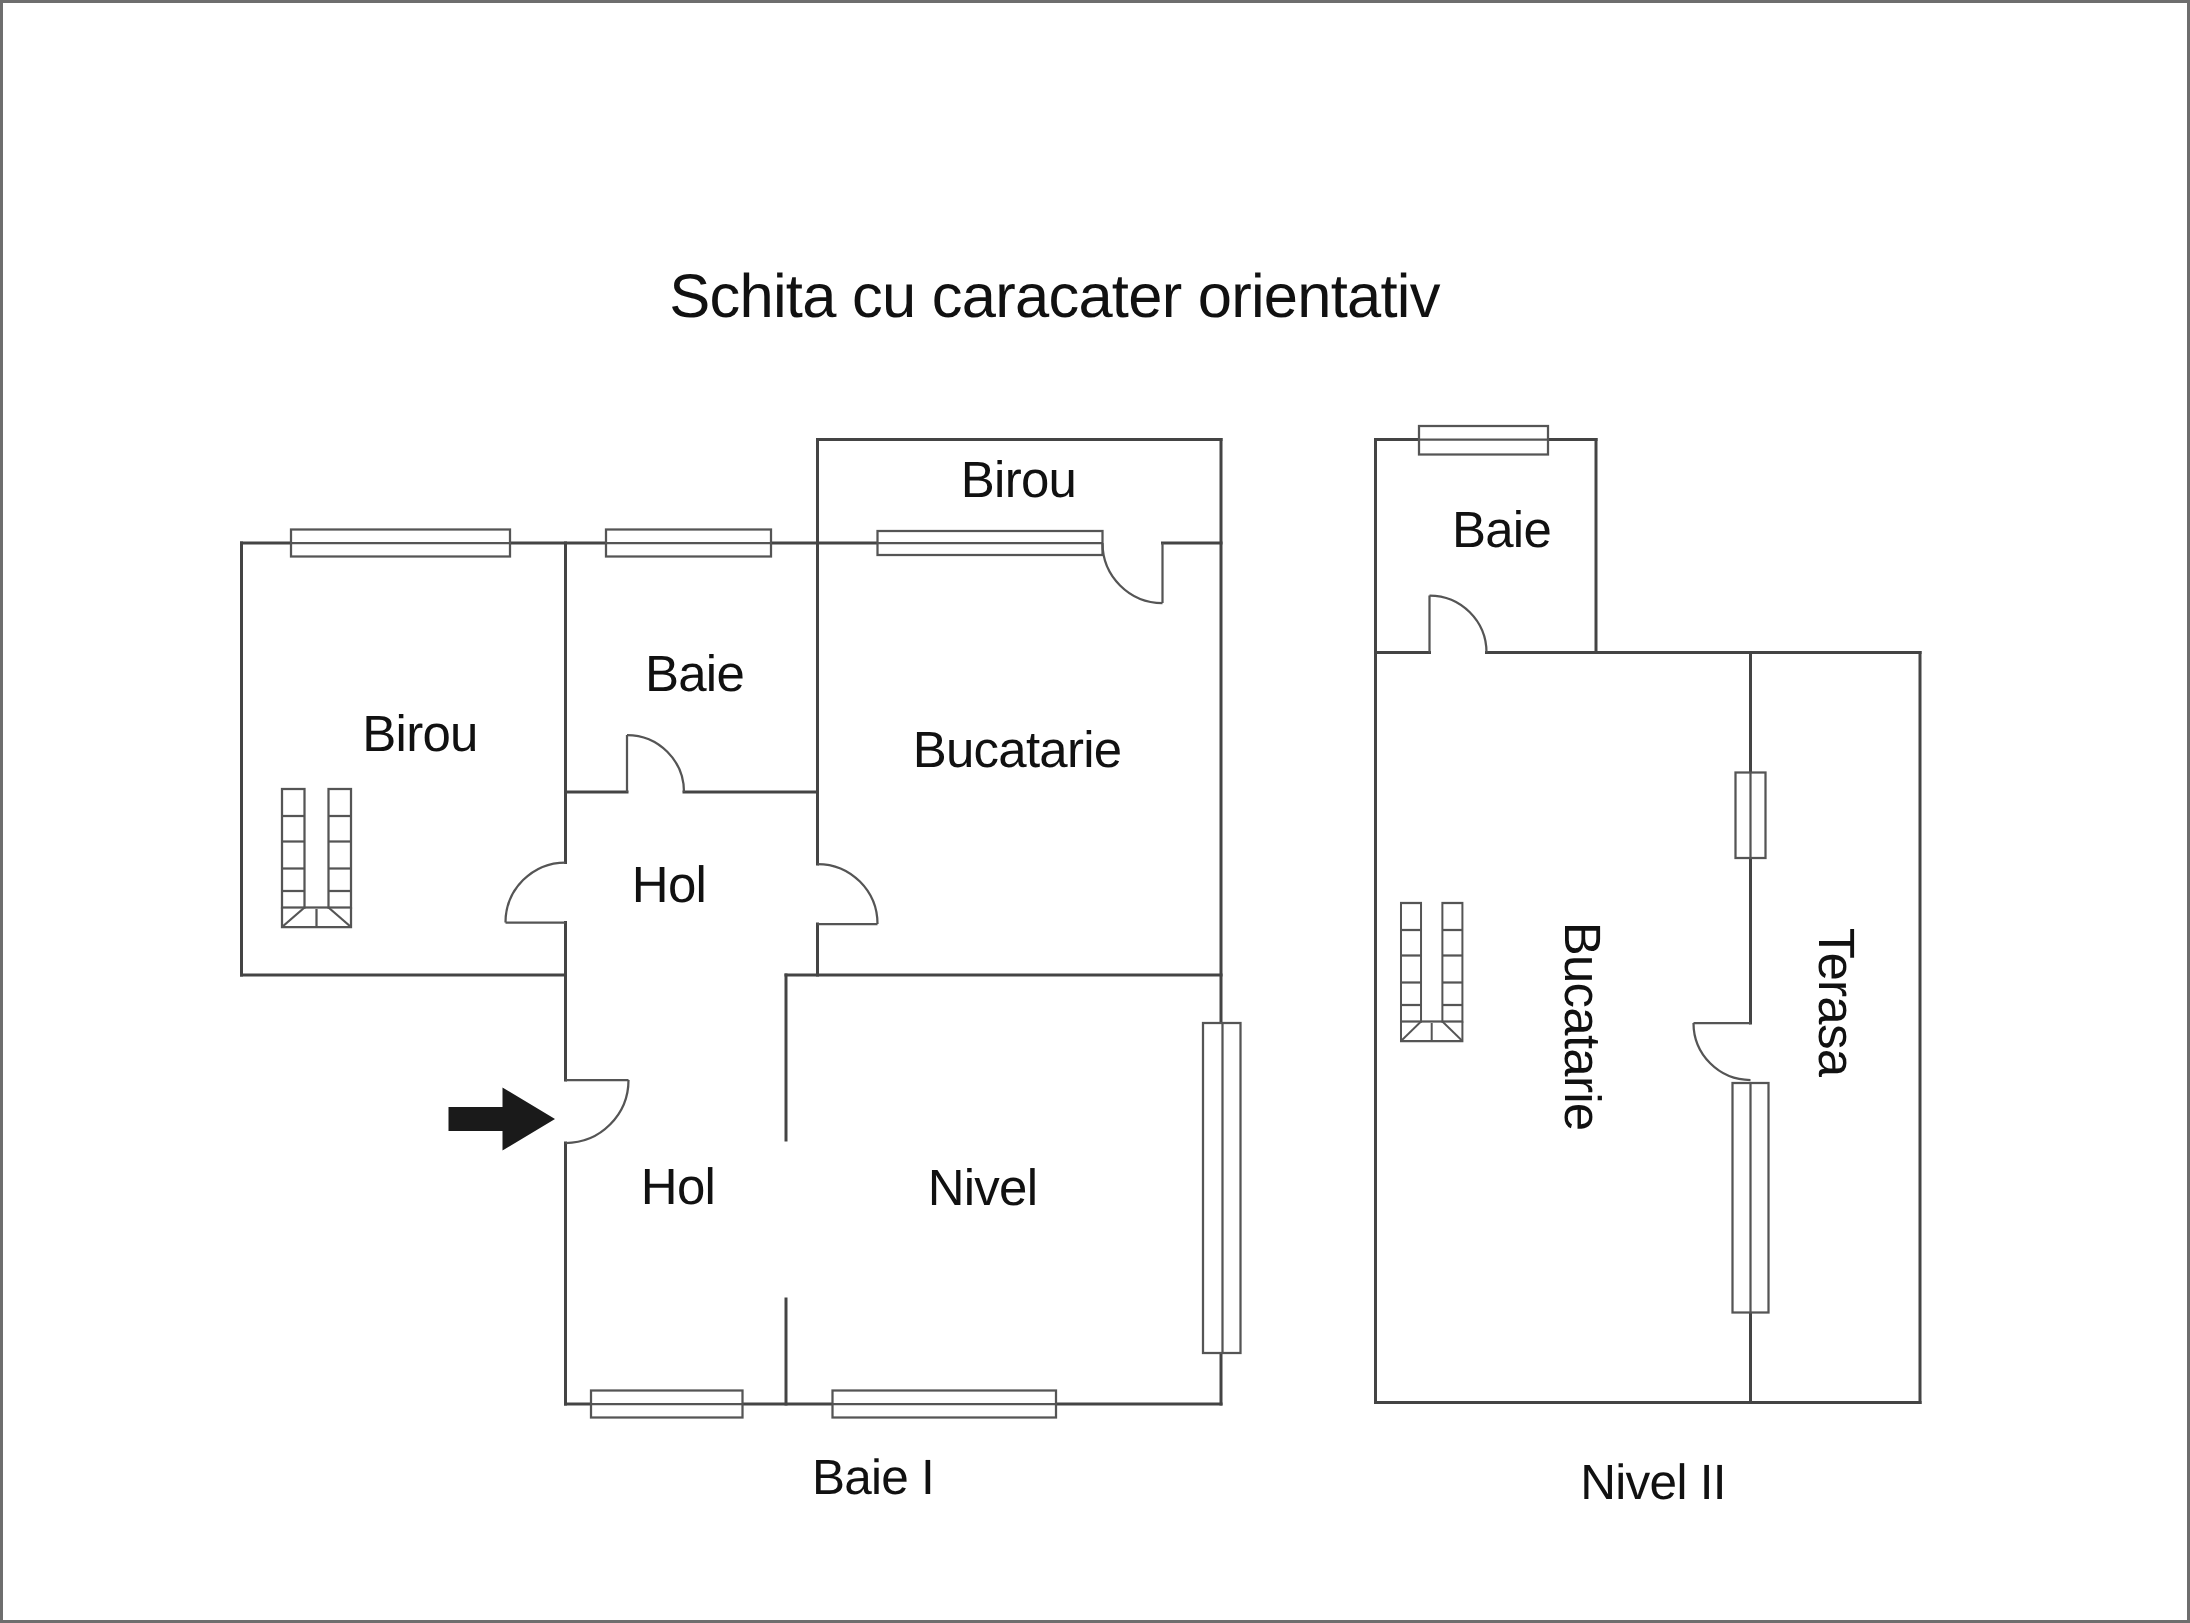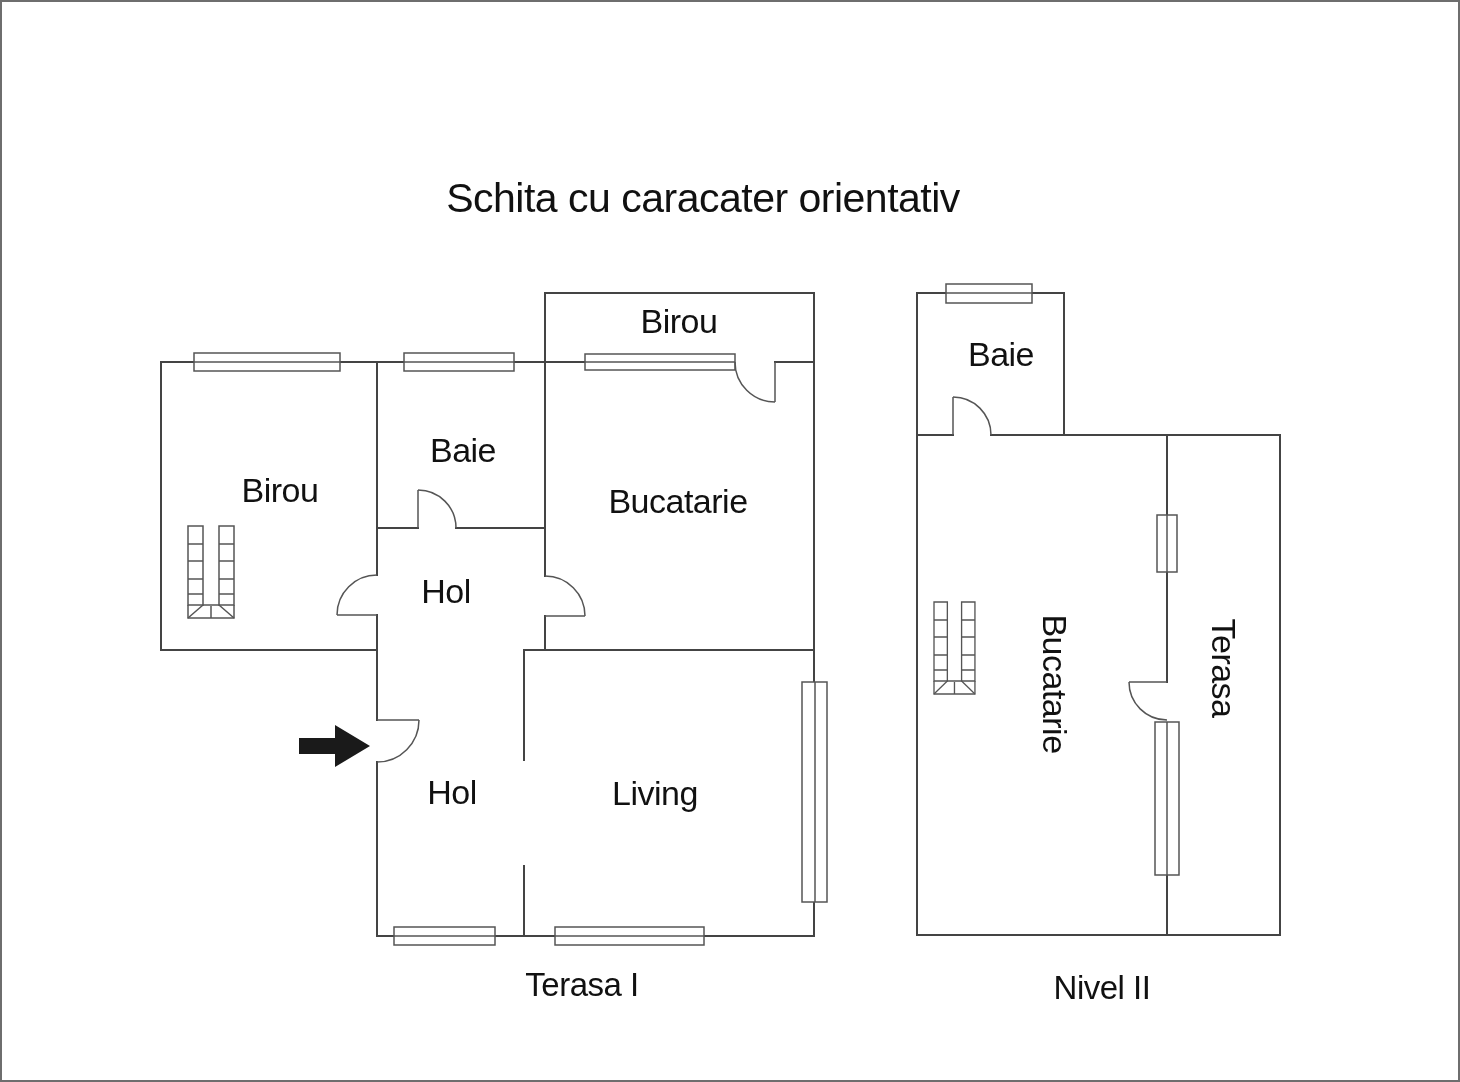--- a/index.html
+++ b/index.html
@@ -193,21 +193,21 @@
   </svg>
 
   <div class="lbl title" style="left:701px; top:196px;">Schita cu caracater orientativ</div>
 
   <div class="lbl" style="left:677px; top:319px;">Birou</div>
   <div class="lbl" style="left:278px; top:488px;">Birou</div>
   <div class="lbl" style="left:461px; top:448px;">Baie</div>
   <div class="lbl" style="left:676px; top:499px;">Bucatarie</div>
   <div class="lbl" style="left:444px; top:589px;">Hol</div>
   <div class="lbl" style="left:450px; top:790px;">Hol</div>
-  <div class="lbl" style="left:653px; top:791px;">Living</div>
-  <div class="lbl lvl" style="left:580px; top:983px;">Terasa I</div>
+  <div class="lbl" style="left:653px; top:791px;">Nivel</div>
+  <div class="lbl lvl" style="left:580px; top:983px;">Baie I</div>
 
   <div class="lbl" style="left:999px; top:352px;">Baie</div>
   <div class="lbl vert" style="left:1052px; top:682px;">Bucatarie</div>
   <div class="lbl vert" style="left:1221px; top:666px;">Terasa</div>
   <div class="lbl lvl" style="left:1100px; top:986px;">Nivel II</div>
 
 </div>
 
 </body></html>

